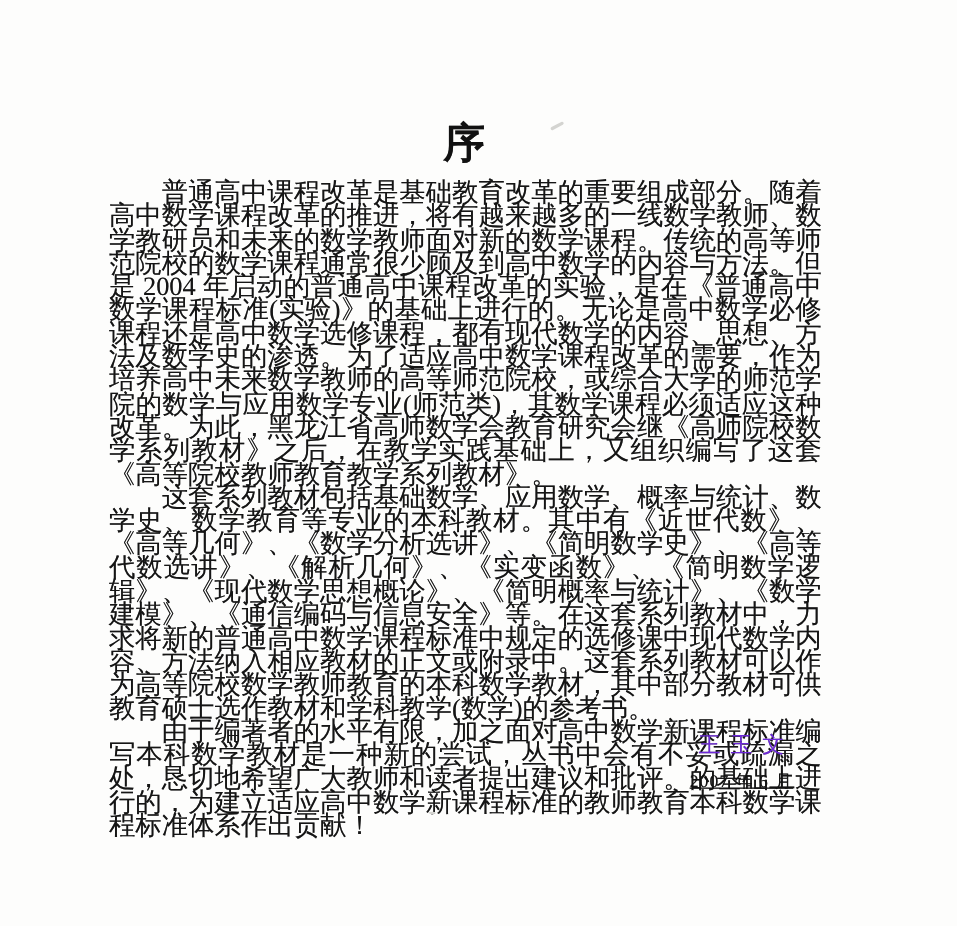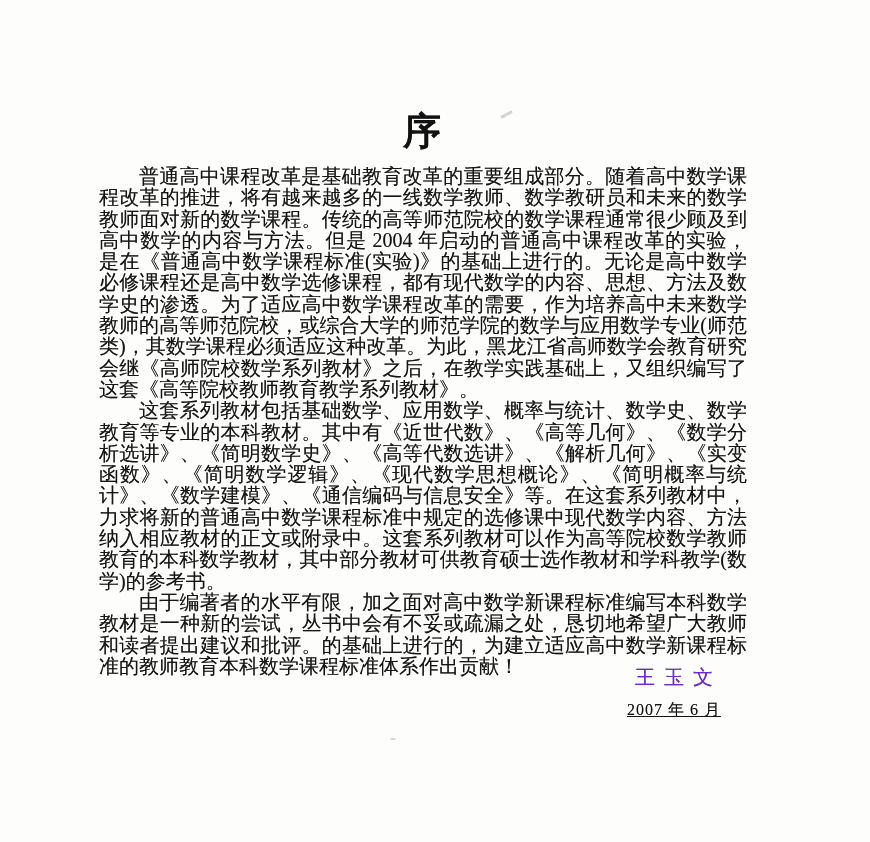--- a/index.html
+++ b/index.html
@@ -32,21 +32,21 @@
     font-weight: bold;
     letter-spacing: 2px;
     color: #111;
     text-shadow: 0 0 0.5px rgba(0,0,0,0.55);
   }
   .body-text {
     position: absolute;
     left: 99px;
     top: 166px;
     width: 648px;
-    font-size: 20px;
+    font-size: 24px;
     line-height: 21.3px;
     text-align: justify;
     text-justify: inter-character;
     color: #151515;
     text-shadow: 0 0 0.4px rgba(0,0,0,0.5);
   }
   .body-text p {
     margin: 0;
     padding: 0;
     text-indent: 2em;

